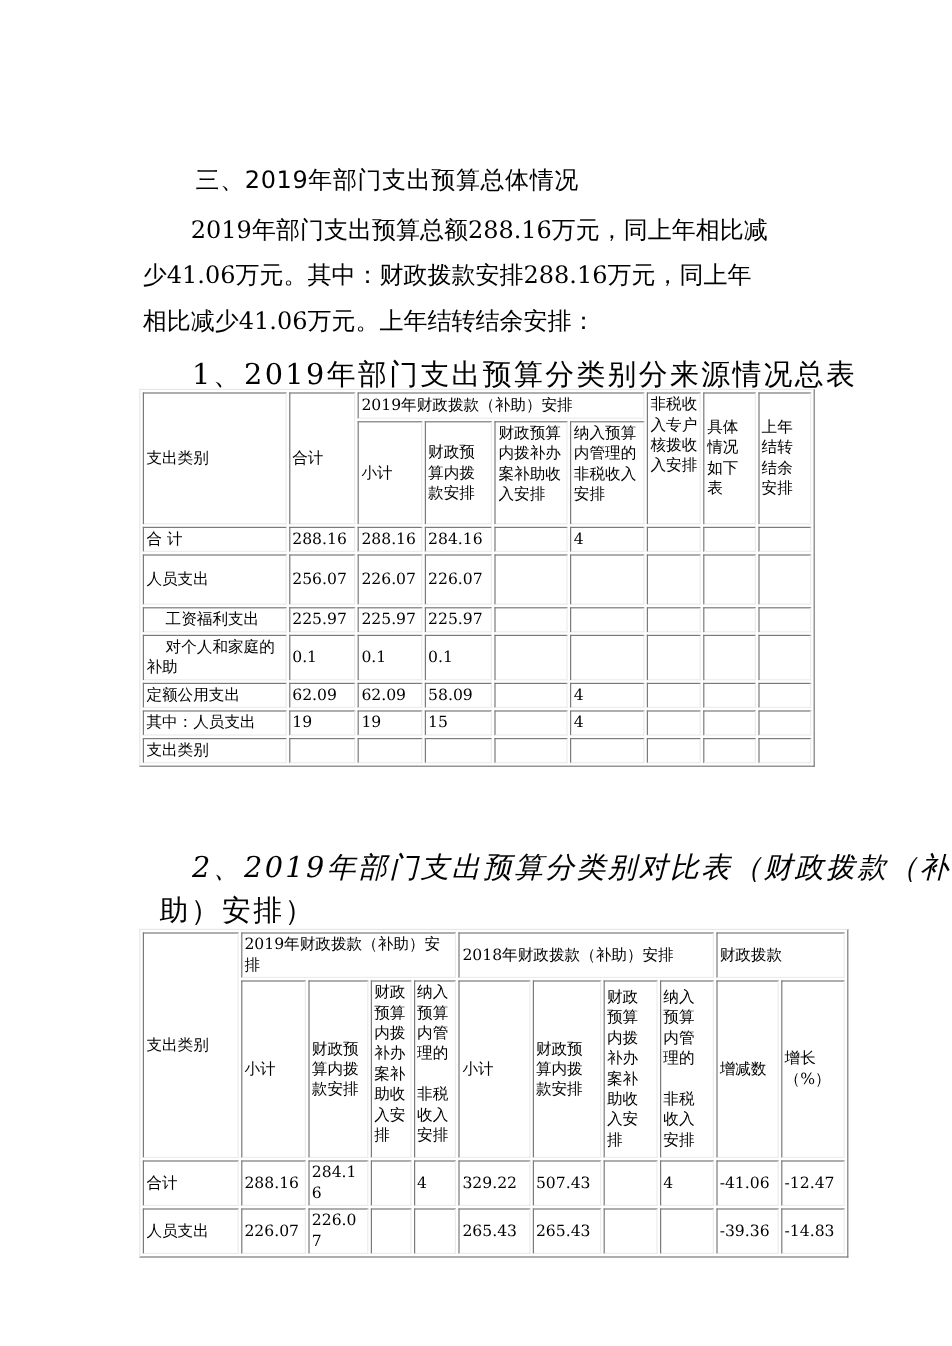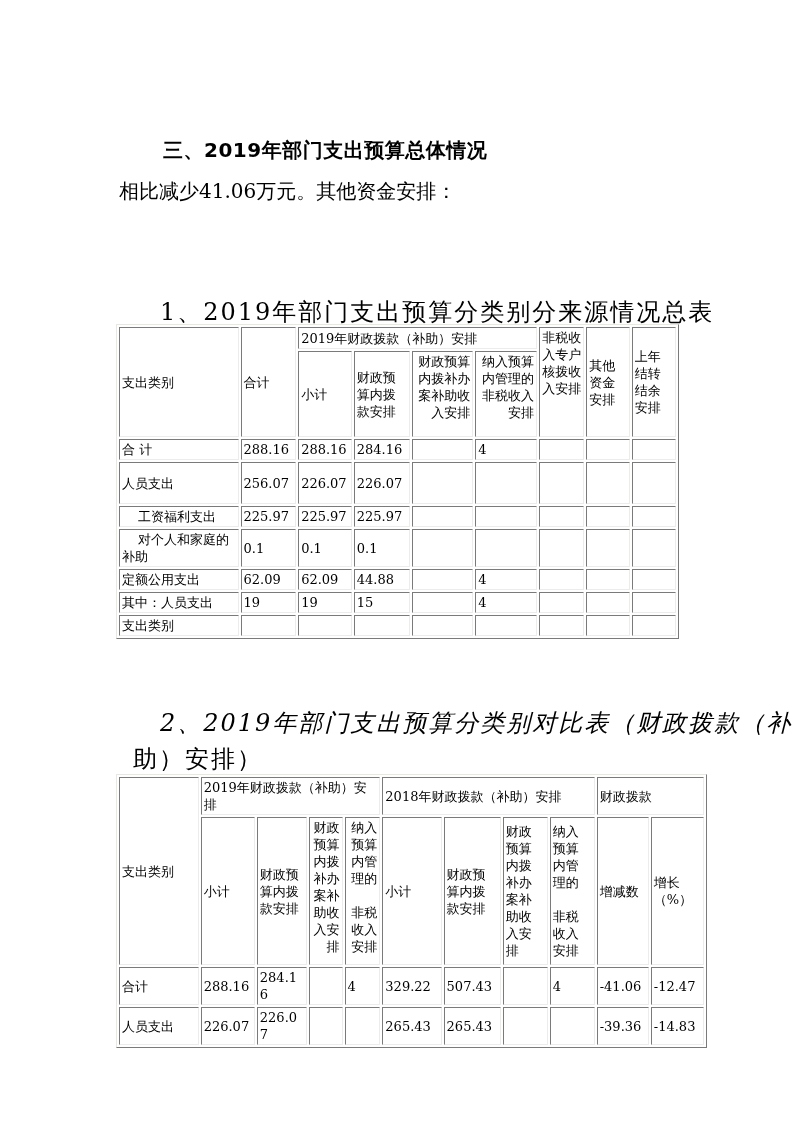--- a/index.html
+++ b/index.html
@@ -1,42 +1,44 @@
 <!DOCTYPE html>
 <html><head>
 <meta charset="utf-8">
 <style>
   html, body { margin:0; padding:0; background:#ffffff; }
   body { width:793px; height:1122px; position:relative; overflow:hidden;
          font-family:"DejaVu Serif","Liberation Serif",serif; color:#000; }
   .abs { position:absolute; }
   .heading { left:163px; top:137px; font-family:"DejaVu Sans","Liberation Sans",sans-serif;
-             font-size:20px; font-weight:bold; white-space:nowrap; letter-spacing:0.5px; }
+             font-size:20px; font-weight:normal; white-space:nowrap; letter-spacing:0.5px; }
   .para { left:119px; width:560px; font-size:20px; line-height:38px; }
   .para .ln { display:block; white-space:nowrap; }
   .para .ln.first { padding-left:40px; }
   .caption { font-size:24px; white-space:nowrap; letter-spacing:2px; }
 
   table.t { position:absolute; border-collapse:separate; border-spacing:2px;
             border:1px solid; border-color:#e8e8e0 #7a7a7a #7a7a7a #e8e8e0;
             table-layout:fixed; background:#fff; }
   table.t td { border:1px solid; border-color:#7a7a7a #ececea #ececea #7a7a7a;
                font-size:13px; line-height:17px; padding:1px 2px; vertical-align:middle;
                text-align:left; font-family:"DejaVu Serif","Liberation Serif",serif;
                overflow:hidden; word-break:break-all; }
-  table.t td.top { vertical-align:top;text-align:right; }
+  table.t td.top { vertical-align:top; }
   .indent { padding-left:18px !important; }
 </style>
 </head>
 <body>
 
 <div class="abs heading">三、2019年部门支出预算总体情况</div>
 
 <div class="abs para" style="top:172px;">
-  <span class="ln">相比减少41.06万元。其他资金安排：</span>
+  <span class="ln first">2019年部门支出预算总额288.16万元，同上年相比减</span>
+  <span class="ln">少41.06万元。其中：财政拨款安排288.16万元，同上年</span>
+  <span class="ln">相比减少41.06万元。上年结转结余安排：</span>
 </div>
 
 <div class="abs caption" style="left:160px; top:296px;">1、2019年部门支出预算分类别分来源情况总表</div>
 
 <table class="t" style="left:116px; top:324px; width:563px;">
   <colgroup>
     <col style="width:116px">
       <col style="width:54px">
       <col style="width:52px">
       <col style="width:55px">
@@ -45,21 +47,21 @@
       <col style="width:44px">
       <col style="width:42px">
       <col style="width:43px">
   </colgroup>
   <tbody>
       <tr style="height:22px">
     <td rowspan="2">支出类别</td>
     <td rowspan="2">合计</td>
     <td colspan="4">2019年财政拨款（补助）安排</td>
     <td rowspan="2" class="top">非税收入专户核拨收入安排</td>
-    <td rowspan="2">其他资金安排</td>
+    <td rowspan="2">具体情况如下表</td>
     <td rowspan="2">上年结转结余安排</td>
   </tr>
   <tr style="height:86px">
     <td>小计</td>
     <td>财政预算内拨款安排</td>
     <td class="top">财政预算内拨补办案补助收入安排</td>
     <td class="top">纳入预算内管理的非税收入安排</td>
   </tr>
   <tr style="height:18px">
     <td>合 计</td>
@@ -102,21 +104,21 @@
     <td></td>
     <td></td>
     <td></td>
     <td></td>
     <td></td>
   </tr>
   <tr style="height:18px">
     <td>定额公用支出</td>
     <td>62.09</td>
     <td>62.09</td>
-    <td>44.88</td>
+    <td>58.09</td>
     <td></td>
     <td>4</td>
     <td></td>
     <td></td>
     <td></td>
   </tr>
   <tr style="height:18px">
     <td>其中：人员支出</td>
     <td>19</td>
     <td>19</td>

